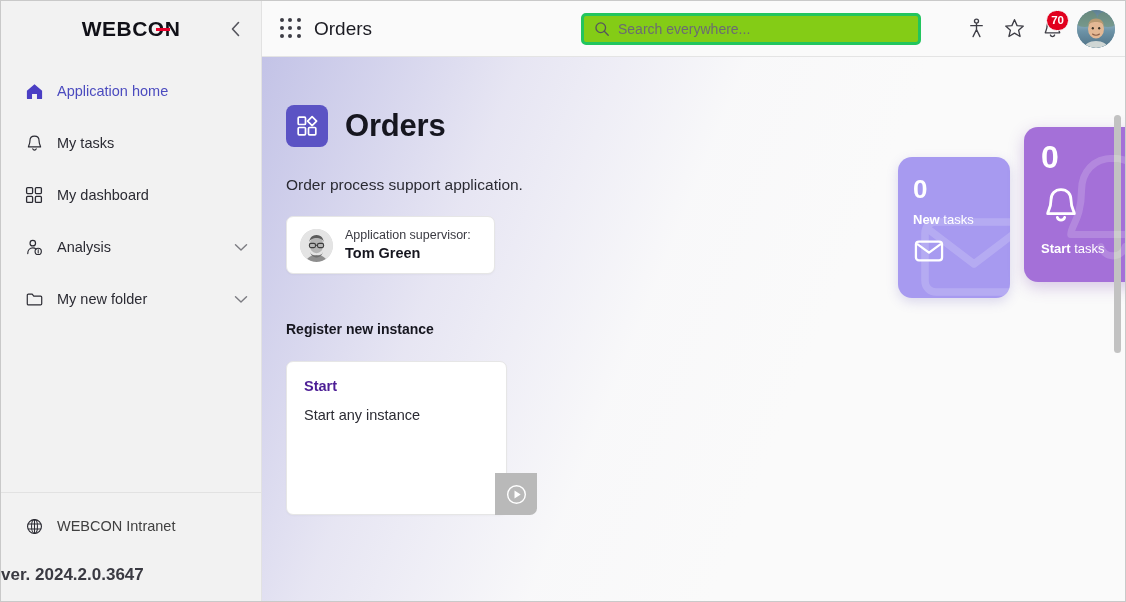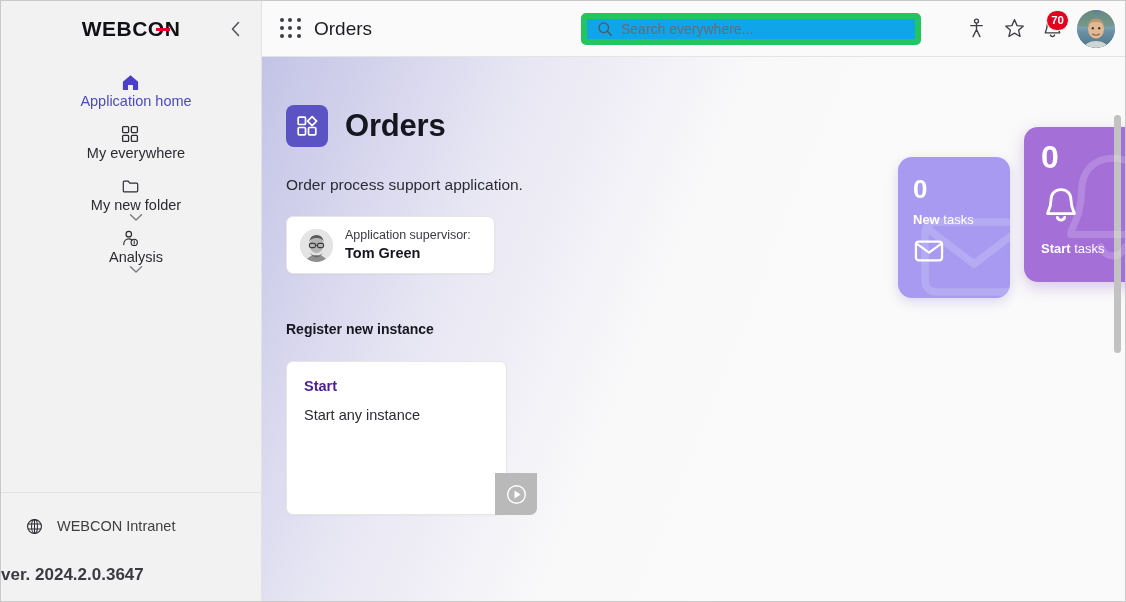--- a/index.html
+++ b/index.html
@@ -65,21 +65,20 @@
   }
   .nav-item {
     height: 40px;
     display: flex;
     align-items: center;
     padding: 0 12px 0 22px;
     margin-bottom: 12px;
     cursor: pointer;
     color: #2b2b33;
     font-size: 14.5px;
-    flex-direction: column;
   }
   .nav-item .ico {
     width: 22px; height: 22px;
     margin-right: 12px;
     display: flex; align-items: center; justify-content: center;
     flex-shrink: 0;
   }
   .nav-item .label { flex: 1; }
   .nav-item.active { color: #4b4bbf; }
   .nav-item .chev {
@@ -152,23 +151,23 @@
     font-weight: normal;
   }
   .search-wrap {
     position: absolute;
     left: 319px;
     width: 340px;
     height: 32px;
   }
   .search-box {
     width: 100%; height: 100%;
-    border: 6px solid #22c55e;
+    border: 3px solid #22c55e;
     border-radius: 5px;
-    background: #0ea5e9;
+    background: #84cc16;
     display: flex;
     align-items: center;
     padding: 0 10px;
   }
   .search-box input {
     border: none; outline: none;
     font-size: 14px;
     font-family: "Liberation Sans", sans-serif;
     color: #333;
     background: transparent;
@@ -411,58 +410,67 @@
 
       <div class="nav-item active">
         <span class="ico">
           <svg width="19" height="19" viewBox="0 0 20 20">
             <path d="M10 2.4 L18 9.2 L18 17 A0.9 0.9 0 0 1 17.1 17.9 L12.6 17.9 L12.6 12.6 L7.4 12.6 L7.4 17.9 L2.9 17.9 A0.9 0.9 0 0 1 2 17 L2 9.2 Z" fill="#4b3fc4"></path>
           </svg>
         </span>
         <span class="label">Application home</span>
       </div>
 
+      <div class="nav-item">
+        <span class="ico">
+          <svg width="19" height="19" viewBox="0 0 20 20">
+            <path d="M10 2.2 C7.1 2.2 5.2 4.2 5.2 7 C5.2 11 3.6 12.4 3.6 13.6 L16.4 13.6 C16.4 12.4 14.8 11 14.8 7 C14.8 4.2 12.9 2.2 10 2.2 Z" fill="none" stroke="#2b2b33" stroke-width="1.25" stroke-linejoin="round"></path>
+            <path d="M8.2 15.6 A1.9 1.9 0 0 0 11.8 15.6" fill="none" stroke="#2b2b33" stroke-width="1.25" stroke-linecap="round"></path>
+          </svg>
+        </span>
+        <span class="label">My tasks</span>
+      </div>
 
       <div class="nav-item">
         <span class="ico">
           <svg width="18" height="18" viewBox="0 0 18 18">
             <rect x="1.6" y="1.6" width="6" height="6" rx="1" fill="none" stroke="#2b2b33" stroke-width="1.3"></rect>
             <rect x="10.4" y="1.6" width="6" height="6" rx="1" fill="none" stroke="#2b2b33" stroke-width="1.3"></rect>
             <rect x="1.6" y="10.4" width="6" height="6" rx="1" fill="none" stroke="#2b2b33" stroke-width="1.3"></rect>
             <rect x="10.4" y="10.4" width="6" height="6" rx="1" fill="none" stroke="#2b2b33" stroke-width="1.3"></rect>
           </svg>
         </span>
-        <span class="label">My everywhere</span>
-      </div>
-
-      <div class="nav-item">
-        <span class="ico">
-          <svg width="19" height="19" viewBox="0 0 20 20">
-            <path d="M2.4 5.6 A1.2 1.2 0 0 1 3.6 4.4 L7.6 4.4 L9.2 6.4 L16.4 6.4 A1.2 1.2 0 0 1 17.6 7.6 L17.6 14.4 A1.2 1.2 0 0 1 16.4 15.6 L3.6 15.6 A1.2 1.2 0 0 1 2.4 14.4 Z" fill="none" stroke="#2b2b33" stroke-width="1.25" stroke-linejoin="round"></path>
-          </svg>
-        </span>
-        <span class="label">My new folder</span>
-        <span class="chev">
-          <svg width="14" height="9" viewBox="0 0 14 9">
-            <path d="M1.5 1.8 L7 7 L12.5 1.8" stroke="#55555d" stroke-width="1.4" fill="none" stroke-linecap="round" stroke-linejoin="round"></path>
-          </svg>
-        </span>
+        <span class="label">My dashboard</span>
       </div>
 
       <div class="nav-item">
         <span class="ico">
           <svg width="19" height="19" viewBox="0 0 20 20">
             <circle cx="8.2" cy="5.4" r="2.9" fill="none" stroke="#2b2b33" stroke-width="1.25"></circle>
             <path d="M2.9 16.4 C2.9 12.6 5.3 10.4 8.2 10.4 C9.6 10.4 10.8 10.9 11.7 11.7" fill="none" stroke="#2b2b33" stroke-width="1.25" stroke-linecap="round"></path>
             <circle cx="13.9" cy="14.1" r="3.3" fill="none" stroke="#2b2b33" stroke-width="1.2"></circle>
             <path d="M13.9 13.2 L13.9 15.8" stroke="#2b2b33" stroke-width="1.1" stroke-linecap="round"></path>
             <circle cx="13.9" cy="11.9" r="0.55" fill="#2b2b33"></circle>
           </svg>
         </span>
         <span class="label">Analysis</span>
+        <span class="chev">
+          <svg width="14" height="9" viewBox="0 0 14 9">
+            <path d="M1.5 1.8 L7 7 L12.5 1.8" stroke="#55555d" stroke-width="1.4" fill="none" stroke-linecap="round" stroke-linejoin="round"></path>
+          </svg>
+        </span>
+      </div>
+
+      <div class="nav-item">
+        <span class="ico">
+          <svg width="19" height="19" viewBox="0 0 20 20">
+            <path d="M2.4 5.6 A1.2 1.2 0 0 1 3.6 4.4 L7.6 4.4 L9.2 6.4 L16.4 6.4 A1.2 1.2 0 0 1 17.6 7.6 L17.6 14.4 A1.2 1.2 0 0 1 16.4 15.6 L3.6 15.6 A1.2 1.2 0 0 1 2.4 14.4 Z" fill="none" stroke="#2b2b33" stroke-width="1.25" stroke-linejoin="round"></path>
+          </svg>
+        </span>
+        <span class="label">My new folder</span>
         <span class="chev">
           <svg width="14" height="9" viewBox="0 0 14 9">
             <path d="M1.5 1.8 L7 7 L12.5 1.8" stroke="#55555d" stroke-width="1.4" fill="none" stroke-linecap="round" stroke-linejoin="round"></path>
           </svg>
         </span>
       </div>
 
 
     </nav>
 

